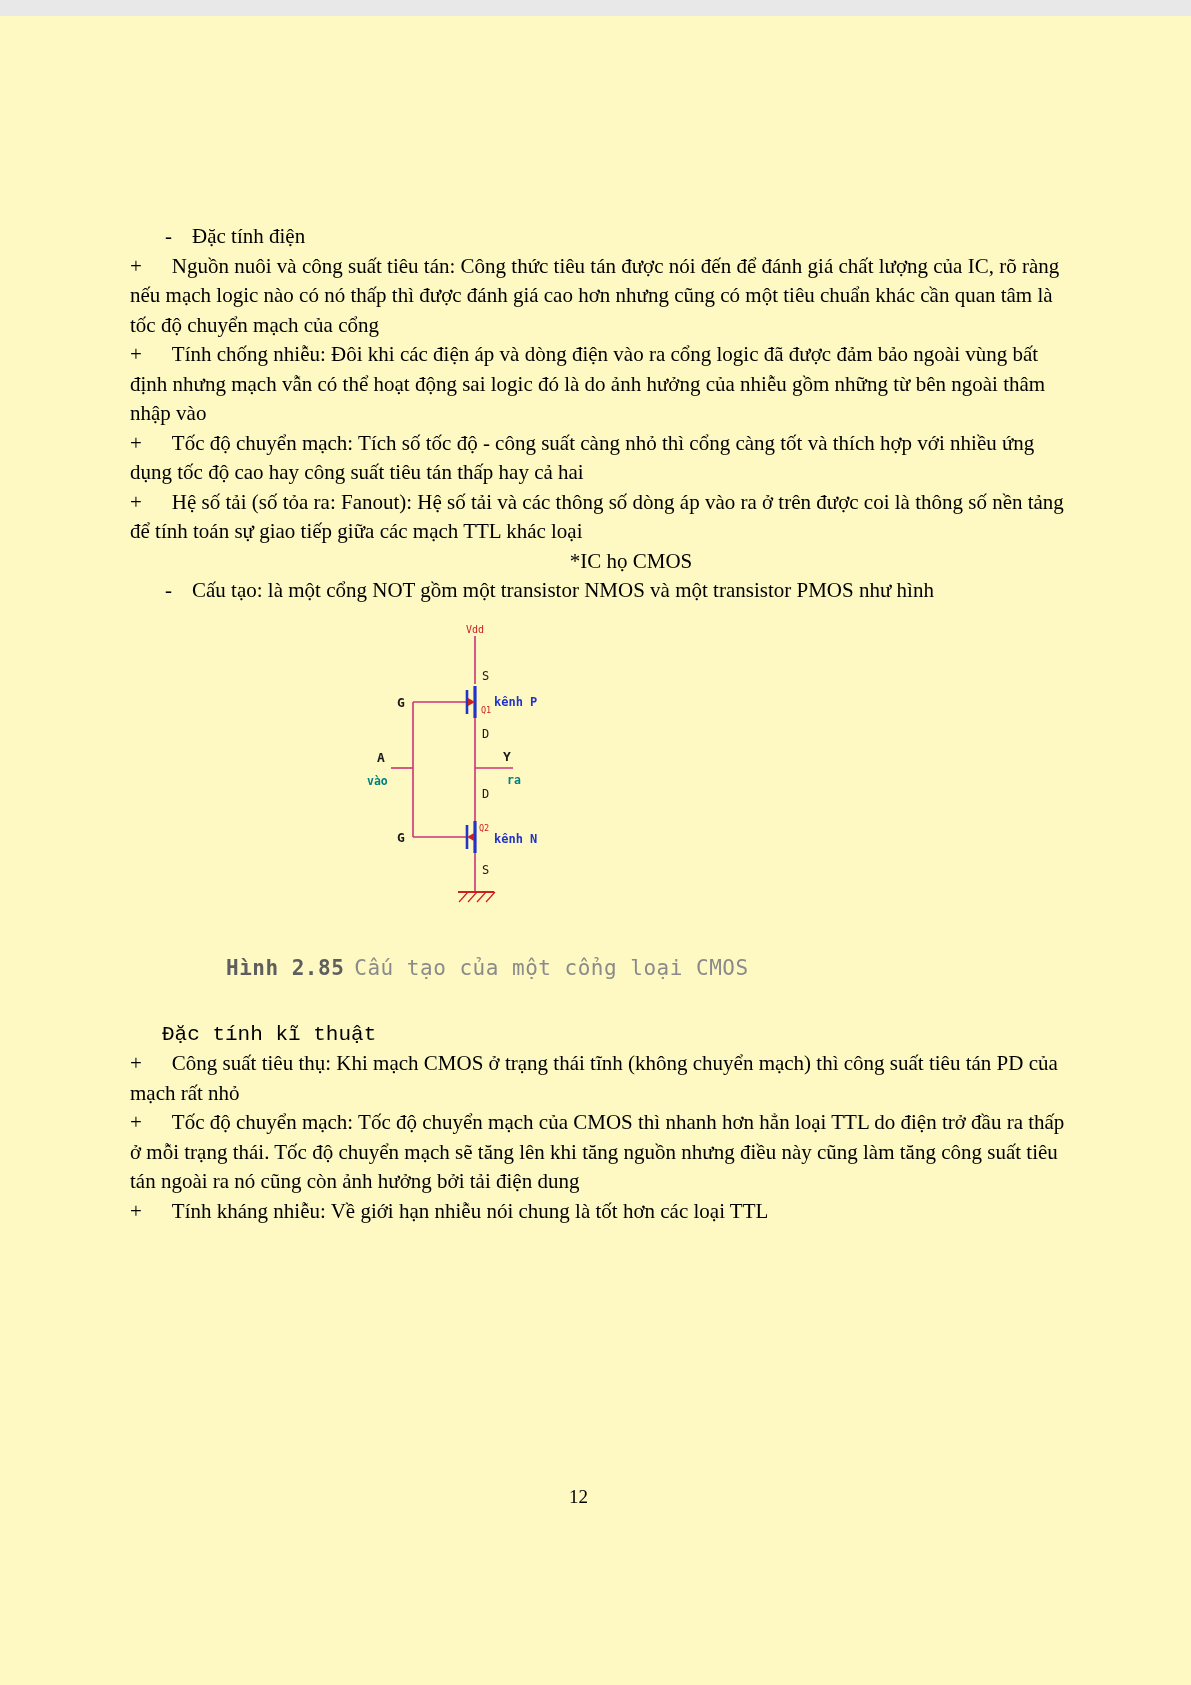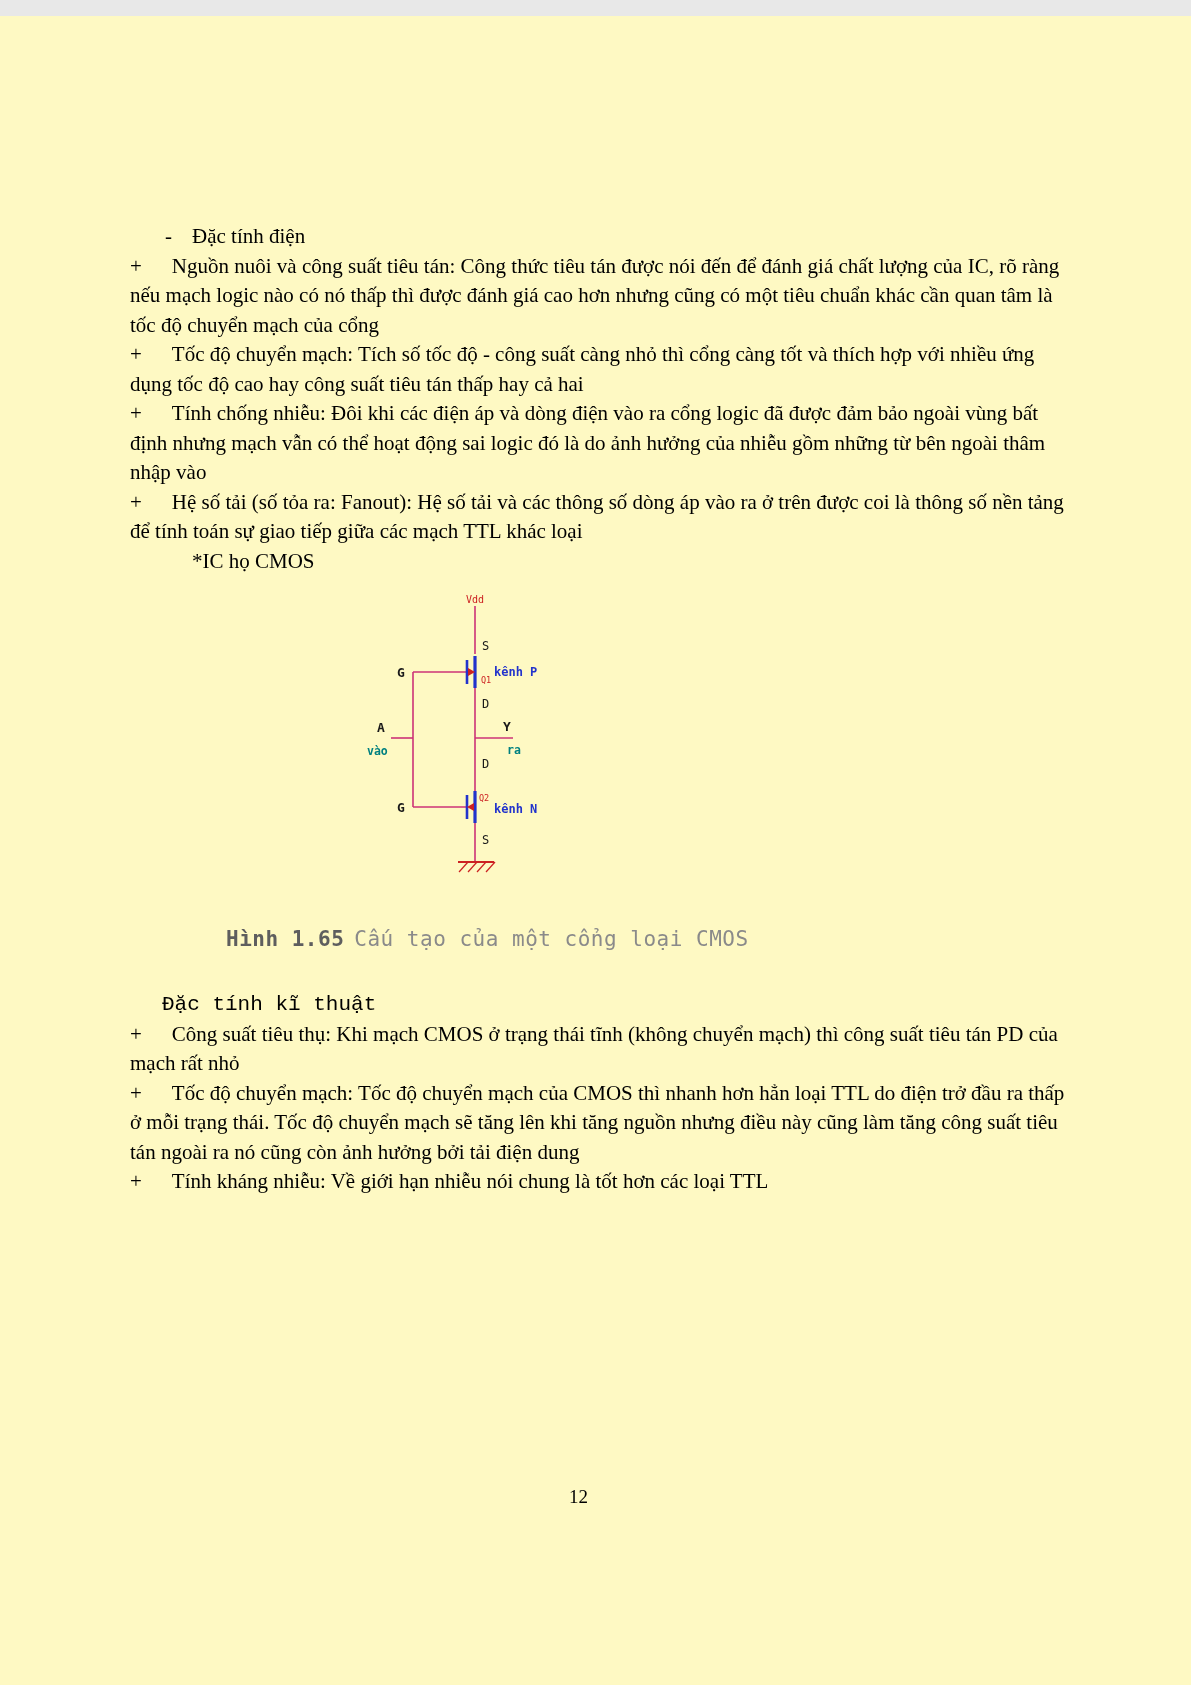--- a/index.html
+++ b/index.html
@@ -16,21 +16,21 @@
     position:absolute;
     left:130px; top:206px;
     width:940px;
     font-size:21px;
     line-height:29.5px;
   }
   .content p { margin:0; }
   .marker { margin-right:30px; }
   .p-dash  { padding-left:35px; }
   .p-dash .marker { margin-right:20px; }
-  .p-star  { padding-left:62px; }
+  .p-star  { padding-left:62px;text-align:center; }
   .subheading { padding-left:32px; margin-top:36px !important;font-family:Liberation Mono, monospace; }
 
   .figure { margin:16px 0 0 0; }
   .fig-canvas { margin-left:225px; width:230px; }
   .fig-caption {
     margin-top:24px;
     padding-left:96px;
     font-family:"DejaVu Sans Mono", monospace;
     font-size:21px;
     color:#8a8a8a;
@@ -69,28 +69,29 @@
 <body>
 
 <div class="page">
 
   <div class="content">
 
     <p class="p-dash"><span class="marker">-</span><span>Đặc tính điện</span></p>
 
     <p><span class="marker">+</span><span>Nguồn nuôi và công suất tiêu tán: Công thức tiêu tán được nói đến để đánh giá chất lượng của IC, rõ ràng nếu mạch logic nào có nó thấp thì được đánh giá cao hơn nhưng cũng có một tiêu chuẩn khác cần quan tâm là tốc độ chuyển mạch của cổng</span></p>
 
+    <p><span class="marker">+</span><span>Tính chống nhiễu: Đôi khi các điện áp và dòng điện vào ra cổng logic đã được đảm bảo ngoài vùng bất định nhưng mạch vẫn có thể hoạt động sai logic đó là do ảnh hưởng của nhiễu gồm những từ bên ngoài thâm nhập vào</span></p>
+
     <p><span class="marker">+</span><span>Tốc độ chuyển mạch: Tích số tốc độ - công suất càng nhỏ thì cổng càng tốt và thích hợp với nhiều ứng dụng tốc độ cao hay công suất tiêu tán thấp hay cả hai</span></p>
-
-    <p><span class="marker">+</span><span>Tính chống nhiễu: Đôi khi các điện áp và dòng điện vào ra cổng logic đã được đảm bảo ngoài vùng bất định nhưng mạch vẫn có thể hoạt động sai logic đó là do ảnh hưởng của nhiễu gồm những từ bên ngoài thâm nhập vào</span></p>
 
     <p><span class="marker">+</span><span>Hệ số tải (số tỏa ra: Fanout): Hệ số tải và các thông số dòng áp vào ra ở trên được coi là thông số nền tảng để tính toán sự giao tiếp giữa các mạch TTL khác loại</span></p>
 
     <p class="p-star"><span>*IC họ CMOS</span></p>
 
+    <p class="p-dash"><span class="marker">-</span><span>Cấu tạo: là một cổng NOT gồm một transistor NMOS và một transistor PMOS như hình</span></p>
 
     <div class="figure">
       <div class="fig-canvas">
         <svg width="230" height="300" viewBox="0 0 230 300">
 
           <g fill="none" stroke-width="1.6" stroke="#cc3377">
             <line x1="120" y1="14" x2="120" y2="62"></line>
             <line x1="120" y1="96" x2="120" y2="146"></line>
             <line x1="120" y1="146" x2="158" y2="146"></line>
             <line x1="120" y1="146" x2="120" y2="199"></line>
@@ -144,21 +145,21 @@
           </g>
 
           <g fill="#008080">
             <text class="t-vr" x="12" y="163">vào</text>
             <text class="t-vr" x="152" y="162">ra</text>
           </g>
         </svg>
       </div>
 
       <div class="fig-caption">
-        <span class="cap-label">Hình 1.65</span><span>Cấu tạo của một cổng loại CMOS</span>
+        <span class="cap-label">Hình 2.85</span><span>Cấu tạo của một cổng loại CMOS</span>
       </div>
     </div>
 
     <p class="subheading"><span>Đặc tính kĩ thuật</span></p>
 
     <p><span class="marker">+</span><span>Công suất tiêu thụ: Khi mạch CMOS ở trạng thái tĩnh (không chuyển mạch) thì công suất tiêu tán PD của mạch rất nhỏ</span></p>
 
     <p><span class="marker">+</span><span>Tốc độ chuyển mạch: Tốc độ chuyển mạch của CMOS thì nhanh hơn hẳn loại TTL do điện trở đầu ra thấp ở mỗi trạng thái. Tốc độ chuyển mạch sẽ tăng lên khi tăng nguồn nhưng điều này cũng làm tăng công suất tiêu tán ngoài ra nó cũng còn ảnh hưởng bởi tải điện dung</span></p>
 
     <p><span class="marker">+</span><span>Tính kháng nhiễu: Về giới hạn nhiễu nói chung là tốt hơn các loại TTL</span></p>

